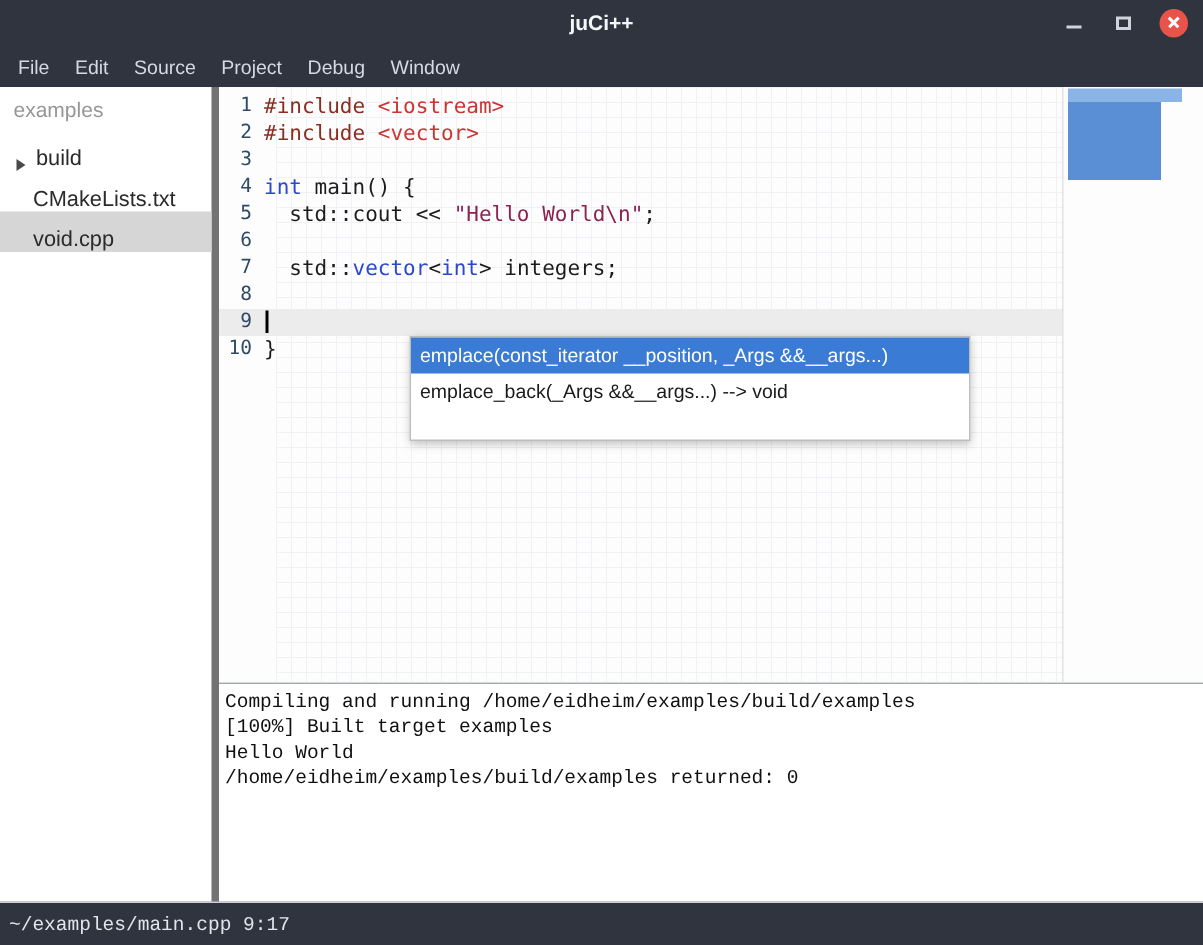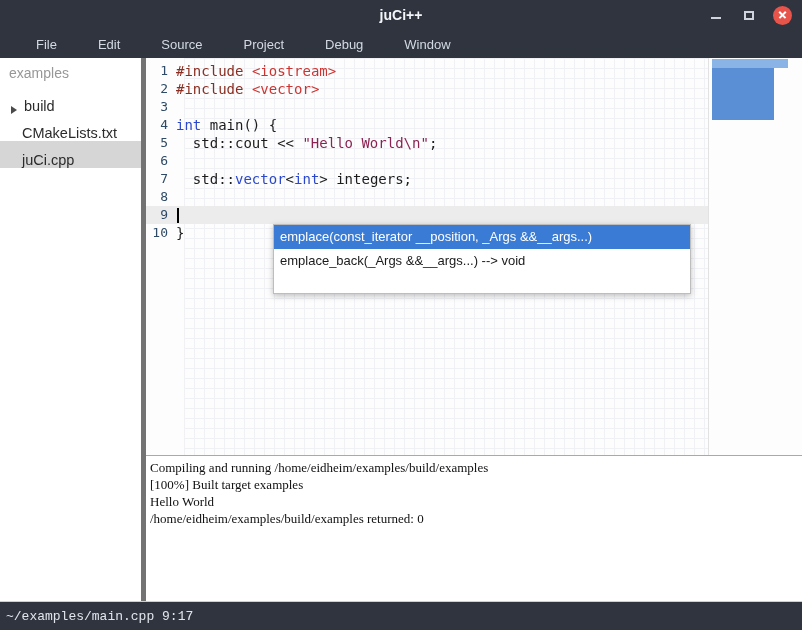--- a/index.html
+++ b/index.html
@@ -16,21 +16,21 @@
   .restore-icon { display:block; width:10px; height:9px; border:2px solid #cfd4dc; }
   .btn-close { width:19px; height:19px; border-radius:50%; background:#e8544a; position:relative; }
   .close-icon { position:absolute; left:0; top:0; width:100%; height:100%; }
   .close-icon::before, .close-icon::after { content:""; position:absolute; left:5px; top:8.6px;
       width:9px; height:1.7px; background:#fff; }
   .close-icon::before { transform:rotate(45deg); }
   .close-icon::after  { transform:rotate(-45deg); }
 
   
   .menubar { height:28px; background:#2f343f; display:flex; align-items:center; padding-left:12px; }
-  .menu-item { color:#d3dae3; font-size:13px; margin-right:17px; cursor:default;margin-left:24px; }
+  .menu-item { color:#d3dae3; font-size:13px; margin-right:17px; cursor:default; }
 
   
   .body { display:flex; height:543px; }
 
   
   .sidebar { width:146px; background:#ffffff; border-right:5px solid #737373; flex:0 0 auto; }
   .sb-header { padding:7px 9px 6px 9px; color:#979797; font-size:14px; }
   .tree-item { height:27px; display:flex; align-items:flex-end; font-size:14.5px; color:#2b2b2b; cursor:default; }
   .tree-item .pad { width:22px; flex:0 0 auto; }
   .chev { width:0; height:0; border-left:6px solid #4a4a4a; border-top:4.5px solid transparent;
@@ -65,33 +65,33 @@
   .code { flex:1 1 auto; }
   .tk-pp  { color:#8b2e21; }
   .tk-inc { color:#cd3431; }
   .tk-kw  { color:#2b47cc; }
   .tk-str { color:#8b2252; }
   .tk-d   { color:#1c1c1c; }
   .caret { display:inline-block; width:1.5px; height:15px; background:#000; vertical-align:-3px; margin-left:1px; }
 
   .tooltip { position:absolute; left:127px; top:123px; z-index:5; background:#fbfba6;
              border:1px solid #e3e38e; color:#000; font-size:13px; padding:2px 7px; white-space:nowrap; }
-  .popup { position:absolute; left:127px; top:166px; z-index:6; width:418px; min-height:70px;
+  .popup { position:absolute; left:127px; top:166px; z-index:6; width:374px; min-height:70px;
            background:#ffffff; border:1px solid #bdbdbd; box-shadow:0 2px 6px rgba(0,0,0,0.25); }
   .comp { height:24px; line-height:24px; padding:0 6px; font-size:13px; color:#1a1a1a;
           white-space:nowrap; overflow:hidden; cursor:default; }
   .comp.sel { background:#3a7bd5; color:#ffffff; }
 
   .ov-strip { position:absolute; left:566px; top:1px; width:76px; height:9px; background:#8ab4e6; z-index:4; }
   .ov-block { position:absolute; left:566px; top:10px; width:62px; height:52px; background:#5a8fd6; z-index:4; }
 
   
   .terminal { flex:1 1 auto; border-top:1px solid #a9a9a9; background:#ffffff;
               padding:3px 4px; overflow:hidden; }
-  .tline { font-family:Liberation Serif, serif; font-size:13px; line-height:17px;
+  .tline { font-family:Liberation Mono, monospace; font-size:13px; line-height:17px;
            color:#101010; white-space:pre; }
 
   
   .statusbar { height:29px; background:#2f343f; border-top:1px solid #cfcfcf;
                display:flex; align-items:center; padding-left:6px; }
   .statusbar span { color:#e2e6ec; font-family:Liberation Mono, monospace; font-size:13px; }
 </style>
 </head>
 <body>
 
@@ -129,21 +129,21 @@
           <div class="tree-item">
             <span class="chev"></span>
             <span class="tree-label">build</span>
           </div>
           <div class="tree-item">
             <span class="pad"></span>
             <span class="tree-label">CMakeLists.txt</span>
           </div>
           <div class="tree-item selected">
             <span class="pad"></span>
-            <span class="tree-label">juCi.cpp</span>
+            <span class="tree-label">void.cpp</span>
           </div>
         </div>
     </div>
 
     <div class="main">
 
 
       <div class="editor">
         <div class="margin-line"></div>
         <div id="code-lines">

